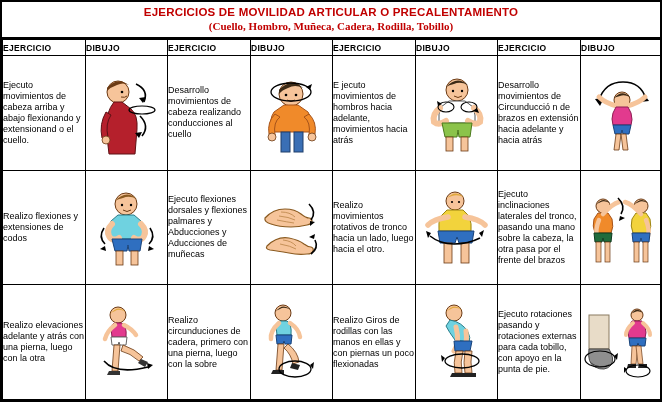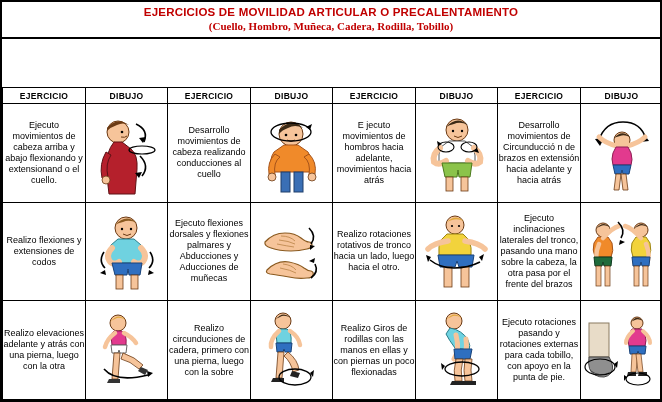--- a/index.html
+++ b/index.html
@@ -14,21 +14,20 @@
     overflow: hidden;
   }
   .page {
     width: 662px;
     height: 402px;
     box-sizing: border-box;
     border: 2px solid #000000;
     display: flex;
     flex-direction: column;
     background: #ffffff;
-    gap: 48px;
   }
   .title-bar {
     border-bottom: 2px solid #000000;
     text-align: center;
     padding: 3px 0 4px 0;
     flex: 0 0 auto;
   }
   .title-line1 {
     font-size: 11.5px;
     font-weight: bold;
@@ -45,21 +44,20 @@
   }
   table.grid {
     border-collapse: collapse;
     width: 100%;
     height: 100%;
     table-layout: fixed;
   }
   table.grid td, table.grid th {
     border: 1px solid #000000;
     vertical-align: middle;
-    text-align: center;
     padding: 0;
   }
   .head-cell {
     font-size: 8.5px;
     font-weight: bold;
     height: 15px;
     letter-spacing: 0.3px;
   }
   .text-cell {
     font-size: 9px;
@@ -265,21 +263,21 @@
             <path d="M27 60 q11 2 16 5" fill="none" stroke="#c08a50" stroke-width="0.9"></path>
 
             <path class="arr" d="M56 20 q8 8 2 16"></path>
             <path d="M57 37 l0 5 l5 -4z" fill="#000"></path>
             <path class="arr" d="M58 70 q8 -6 4 -14"></path>
             <path d="M61 55 l1 -5 l-6 3z" fill="#000"></path>
           </svg>
         </div>
       </td>
 
-      <td class="text-cell">Realizo rotaciones rotativos de tronco hacia un lado, luego hacia el otro.</td>
+      <td class="text-cell">Realizo movimientos rotativos de tronco hacia un lado, luego hacia el otro.</td>
       <td class="pic-cell">
         <div class="pic-wrap">
           <svg width="78" height="86" viewBox="0 0 78 86">
             <circle cx="37" cy="17" r="9" fill="#f6c49a" stroke="#6b3a14" stroke-width="1"></circle>
             <path d="M28 15 q9 -10 18 -2 q-7 -3 -12 -1 q-4 1 -6 3z" fill="#e0a83c"></path>
             <circle cx="34" cy="18" r="1.1" fill="#000"></circle>
             <circle cx="41" cy="18" r="1.1" fill="#000"></circle>
 
             <path d="M29 26 h16 l6 6 q3 8 2 15 h-32 q-1 -9 2 -15z" fill="#f2d33c" stroke="#9c8413" stroke-width="1"></path>
 

